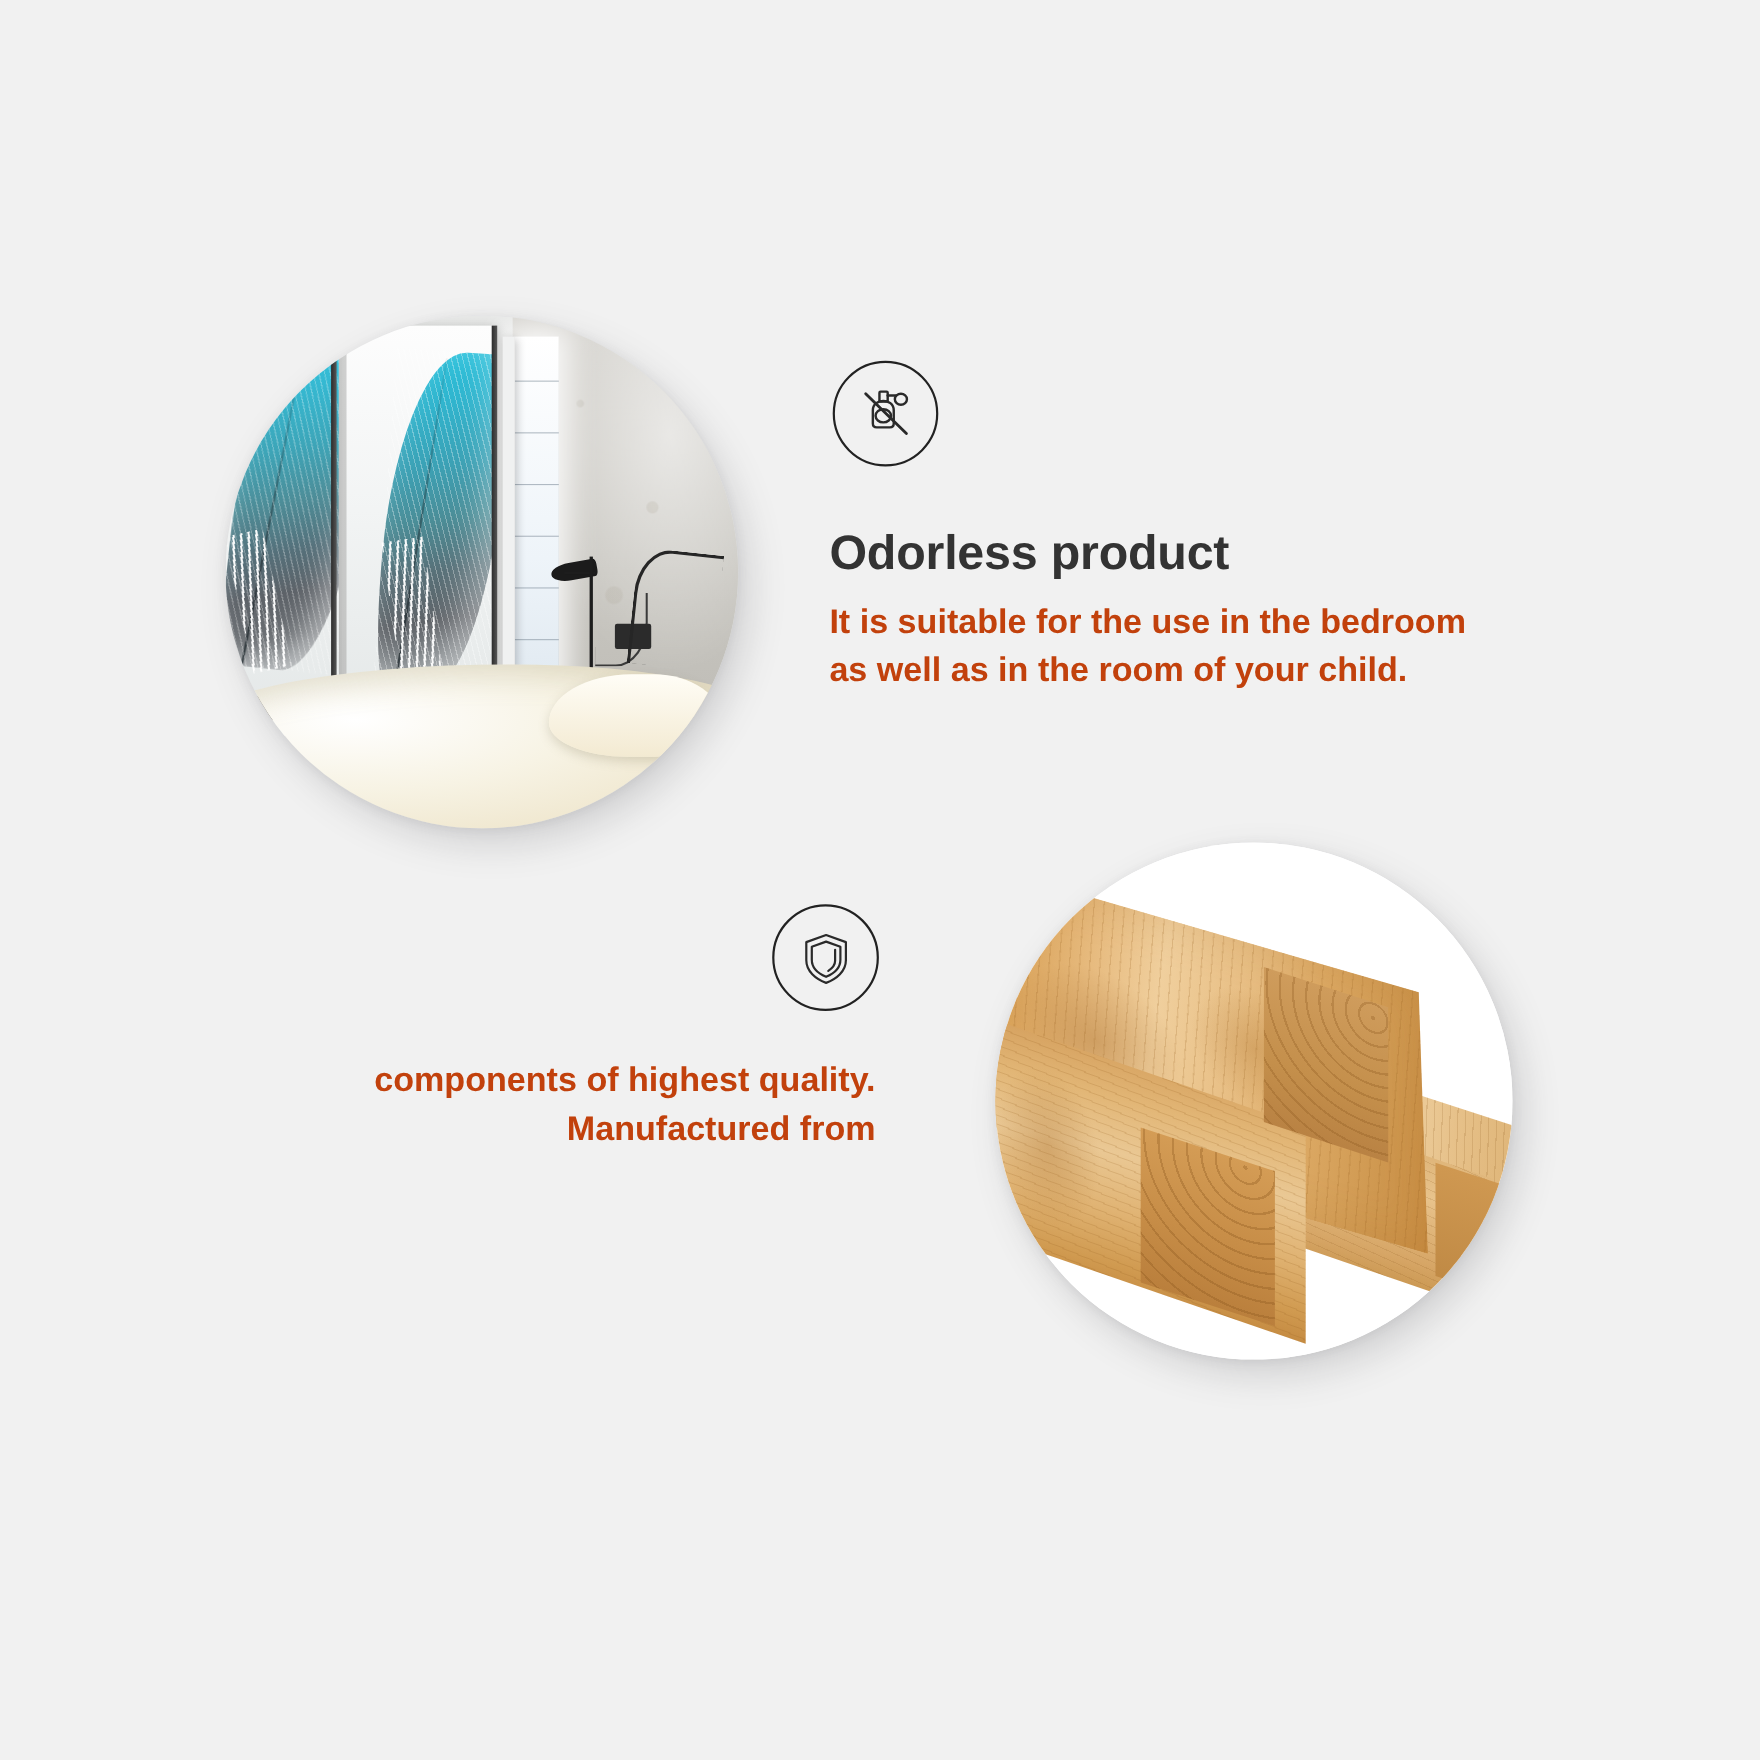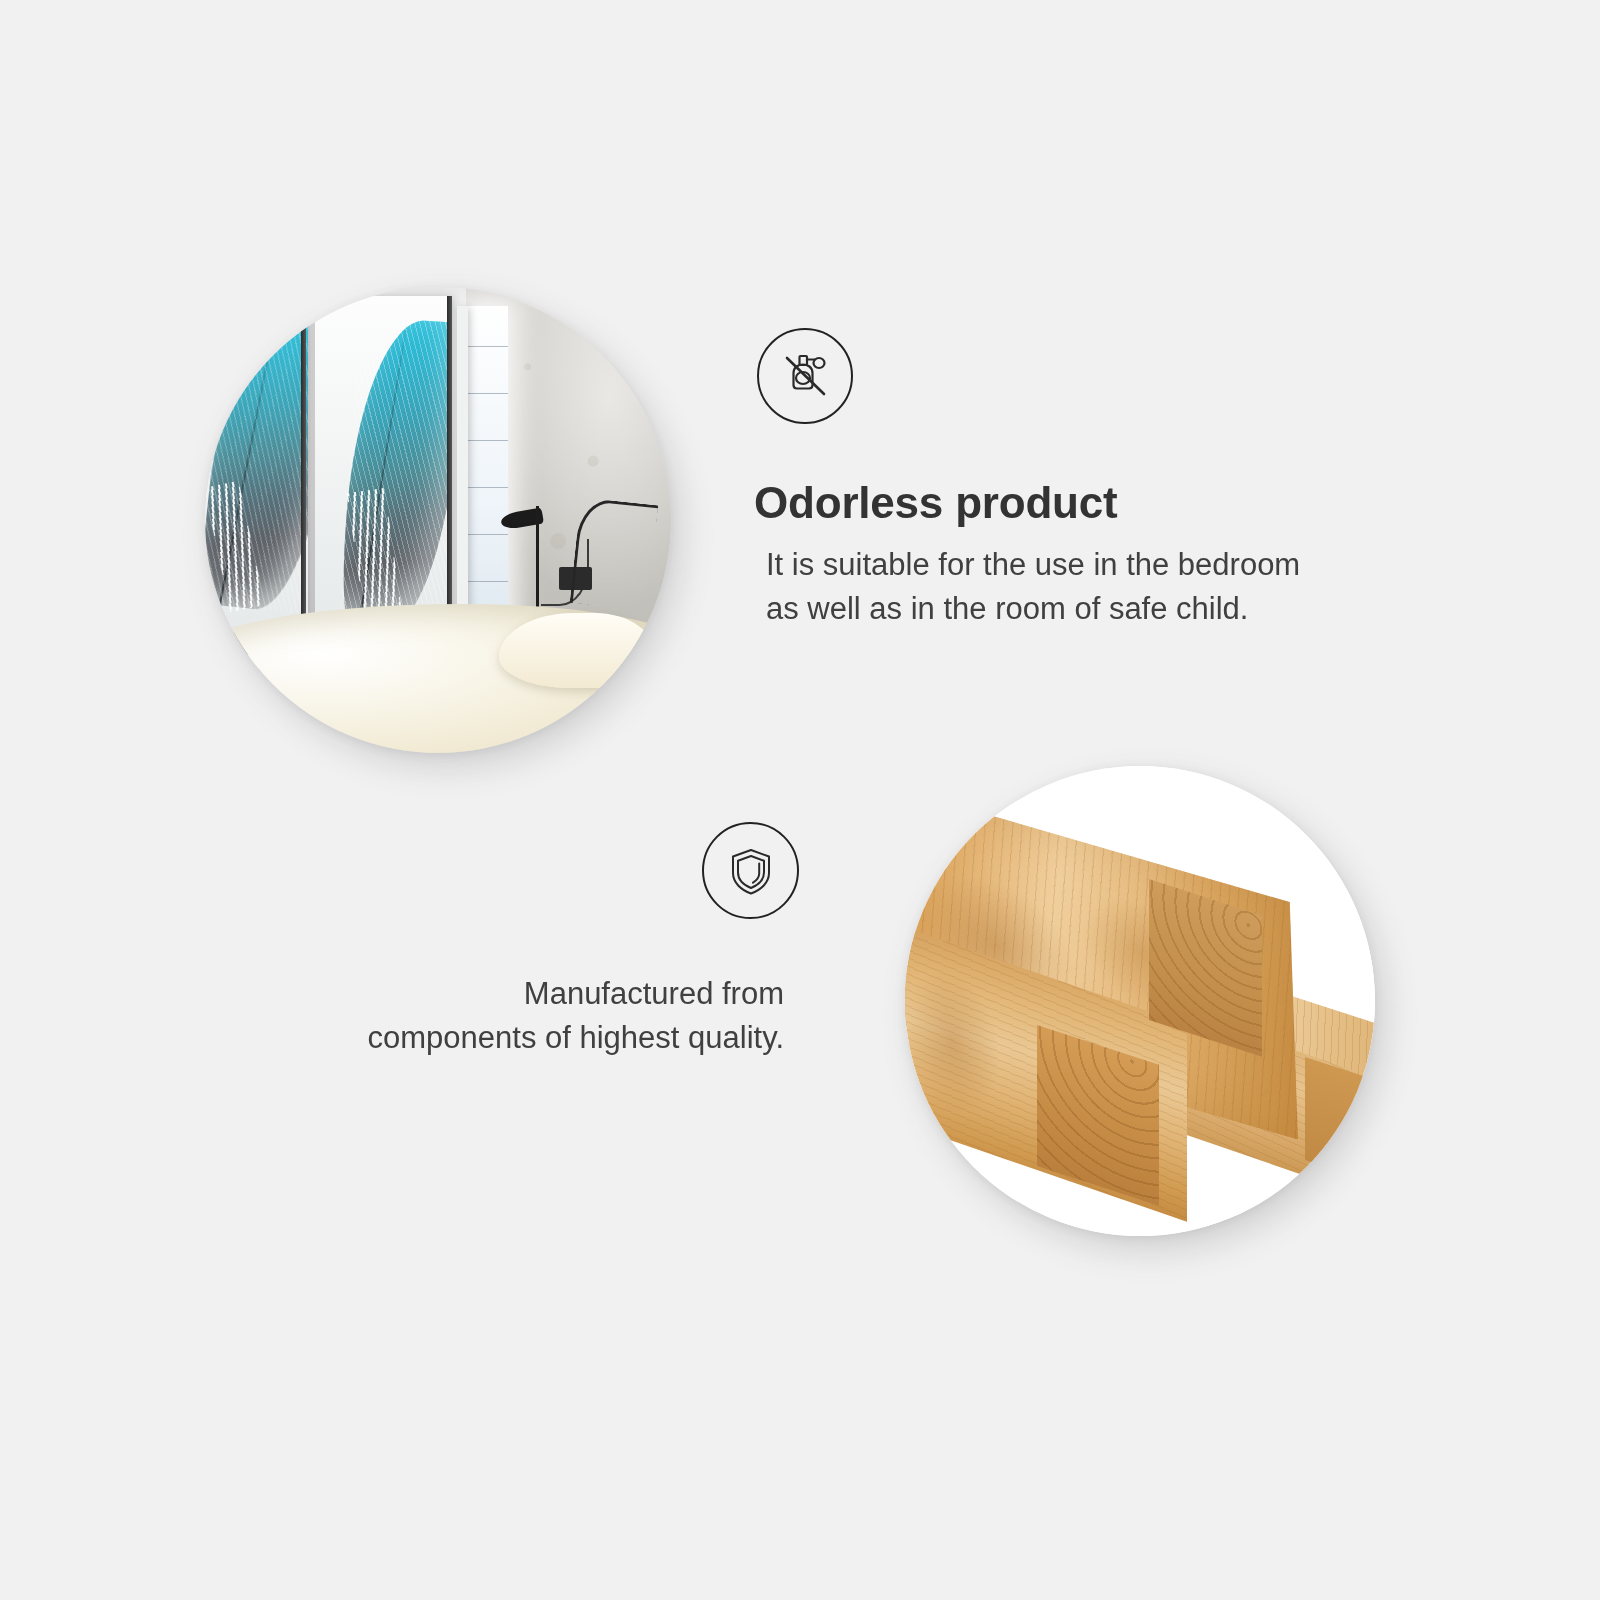--- a/index.html
+++ b/index.html
@@ -373,24 +373,24 @@
   .feature-title {
     font-size: 44px;
     font-weight: bold;
     color: #333333;
     letter-spacing: -0.2px;
     margin: 0 0 16px 0;
     line-height: 1.06;
   }
   .feature-body {
     font-size: 31px;
-    color: #404040;
+    color: #c2410c;
     line-height: 1.42;
-    margin: 12px;
-    font-weight: normal;
+    margin: 0;
+    font-weight: bold;
   }
   .feature-body span { display: block; white-space: nowrap; }
 </style>
 </head>
 <body style="background: rgb(241, 241, 241);">
 
 <div class="stage">
 
   <div class="photo-circle" id="bedroom-photo">
     <div class="bed-scene">
@@ -455,21 +455,21 @@
       </g>
 
       <path d="M13 13 L50 49" fill="none" stroke="#2a2a2a" stroke-width="2.6" stroke-linecap="round"></path>
     </svg>
   </div>
 
   <div class="feature-text" id="odorless-text">
     <h2 class="feature-title">Odorless product</h2>
     <p class="feature-body">
       <span>It is suitable for the use in the bedroom</span>
-      <span>as well as in the room of safe child.</span>
+      <span>as well as in the room of your child.</span>
     </p>
   </div>
 
   <div class="icon-badge" id="shield-icon-badge">
     <svg width="58" height="58" viewBox="0 0 58 58" aria-hidden="true">
       <g fill="none" stroke="#2a2a2a" stroke-width="2" stroke-linejoin="round">
 
         <path d="M29 8 L47 14.5 L47 31 C47 41 38.5 48 29 51.5
                  C19.5 48 11 41 11 31 L11 14.5 Z"></path>
 
@@ -489,18 +489,18 @@
       <div class="beam" id="beam-right-end"></div>
       <div class="beam" id="beam-big-top"></div>
       <div class="beam" id="beam-big-front"></div>
       <div class="beam" id="beam-big-end"></div>
       <div class="beam" id="beam-front-end"></div>
     </div>
   </div>
 
   <div class="feature-text" id="solid-text">
     <p class="feature-body">
+      <span>components of highest quality.</span>
       <span>Manufactured from</span>
-      <span>components of highest quality.</span>
     </p>
   </div>
 
 </div>
 
 </body></html>

